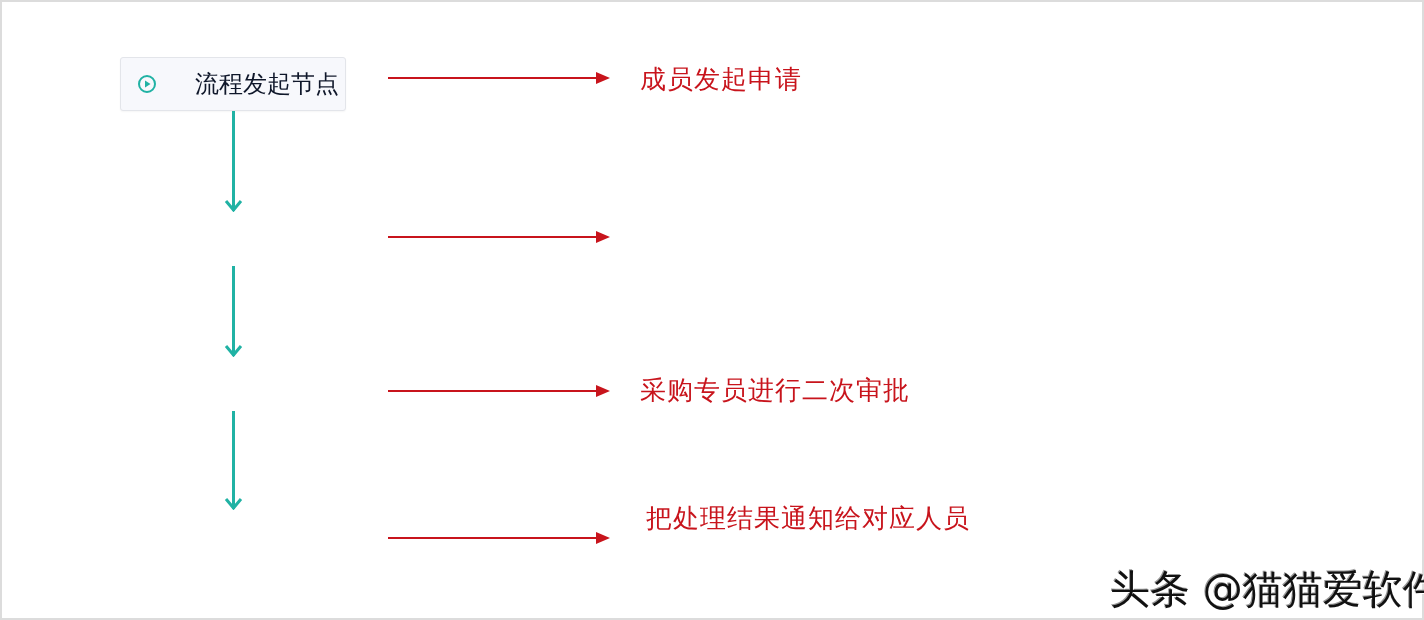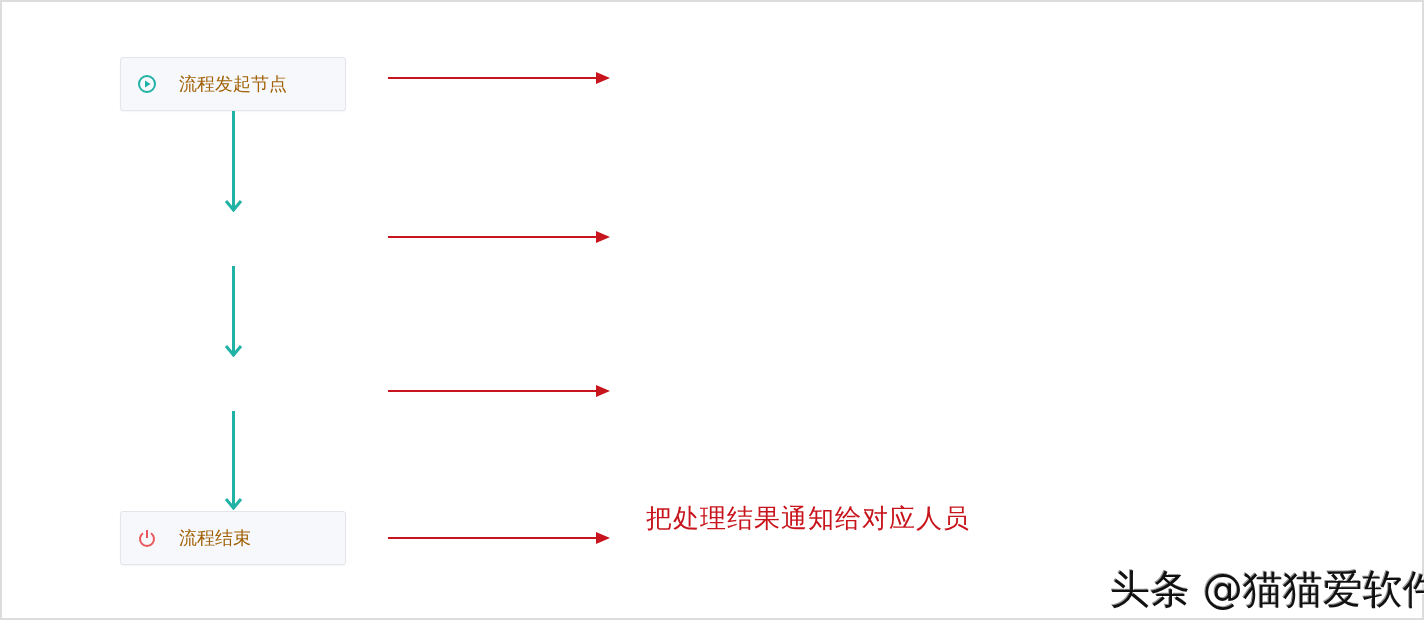--- a/index.html
+++ b/index.html
@@ -3,21 +3,21 @@
 <meta charset="utf-8">
 <style>
   html, body { margin:0; padding:0; }
   body { width:1424px; height:620px; background:#dcdcdc; position:relative; overflow:hidden;
          font-family:"DejaVu Sans", sans-serif; }
   .canvas { position:absolute; left:2px; top:2px; width:1420px; height:616px; background:#ffffff; }
   .node { position:absolute; left:118px; width:226px; height:54px; background:#f7f8fc;
           border:1px solid #e3e5ea; border-radius:3px; box-sizing:border-box;
           display:flex; align-items:center; box-shadow:0 1px 2px rgba(0,0,0,0.04); }
   .node .ico { width:20px; height:20px; margin-left:16px; display:flex; align-items:center; justify-content:center; }
-  .node .lbl { margin-left:22px; font-size:18px; color:#a16207; }
+  .node .lbl { margin-left:38px; font-size:24px; color:#0f172a; }
   .conn { position:absolute; left:230px; width:3px; background:#20b2a4; }
   .conn-head { position:absolute; left:222px; width:19px; height:12px; }
   .rarrow { position:absolute; left:386px; width:222px; height:12px; }
   .note { position:absolute; color:#c8141c; font-size:26px; letter-spacing:1px; white-space:nowrap; }
   .wm { position:absolute; left:1108px; top:560px; font-size:40px; color:#111; white-space:nowrap;
         text-shadow: 1px 1px 0 #fff, -1px -1px 0 #999; }
 </style>
 </head>
 <body>
 
@@ -43,44 +43,37 @@
   <svg class="conn-head" style="top:343px" viewBox="0 0 19 12">
       <path d="M2 1 L9.5 10 L17 1" fill="none" stroke="#20b2a4" stroke-width="3"></path>
     </svg>
 
 
   <div class="conn" style="top:409px;height:98px"></div>
   <svg class="conn-head" style="top:496px" viewBox="0 0 19 12">
       <path d="M2 1 L9.5 10 L17 1" fill="none" stroke="#20b2a4" stroke-width="3"></path>
     </svg>
 
-  <div class="node" style="top:509px">
-    <span class="ico">
-      <svg width="20" height="20" viewBox="0 0 20 20">
-          <path d="M6 5.2 A7 7 0 1 0 14 5.2" fill="none" stroke="#e8575a" stroke-width="2"></path>
-          <path d="M10 2 V10" stroke="#e8575a" stroke-width="2"></path>
-        </svg>
-    </span>
-    <span class="lbl">流程结束</span>
-  </div>
 
   <svg class="rarrow" style="top:70px" viewBox="0 0 222 12">
       <line x1="0" y1="6" x2="210" y2="6" stroke="#c8141c" stroke-width="2"></line>
       <path d="M208 0 L222 6 L208 12 Z" fill="#c8141c"></path>
     </svg>
+  <div class="note" style="left:638px;top:60px">成员发起申请</div>
 
   <svg class="rarrow" style="top:229px" viewBox="0 0 222 12">
       <line x1="0" y1="6" x2="210" y2="6" stroke="#c8141c" stroke-width="2"></line>
       <path d="M208 0 L222 6 L208 12 Z" fill="#c8141c"></path>
     </svg>
 
   <svg class="rarrow" style="top:383px" viewBox="0 0 222 12">
       <line x1="0" y1="6" x2="210" y2="6" stroke="#c8141c" stroke-width="2"></line>
       <path d="M208 0 L222 6 L208 12 Z" fill="#c8141c"></path>
     </svg>
+  <div class="note" style="left:638px;top:371px">采购专员进行二次审批</div>
 
   <svg class="rarrow" style="top:530px" viewBox="0 0 222 12">
       <line x1="0" y1="6" x2="210" y2="6" stroke="#c8141c" stroke-width="2"></line>
       <path d="M208 0 L222 6 L208 12 Z" fill="#c8141c"></path>
     </svg>
   <div class="note" style="left:644px;top:499px">把处理结果通知给对应人员</div>
 
   <div class="wm">头条 @猫猫爱软件</div>
 </div>
 

